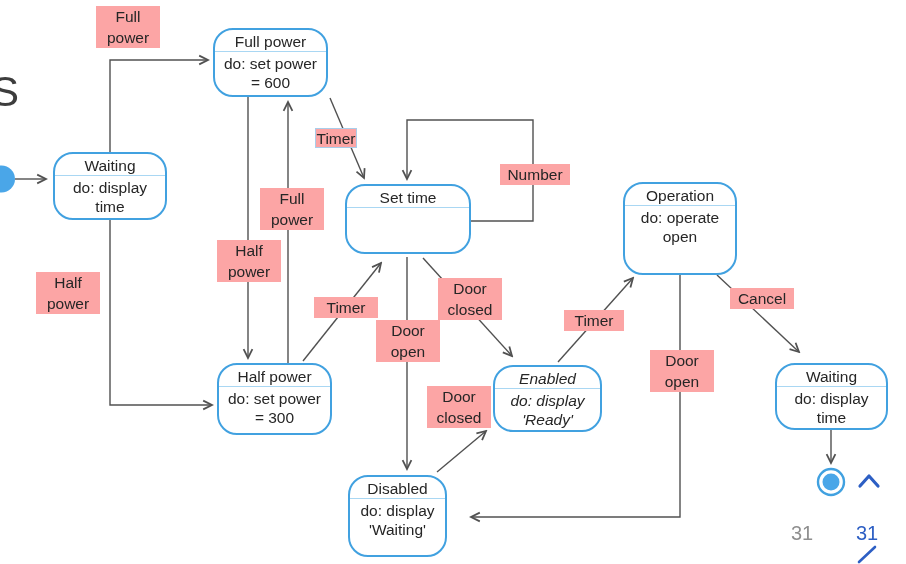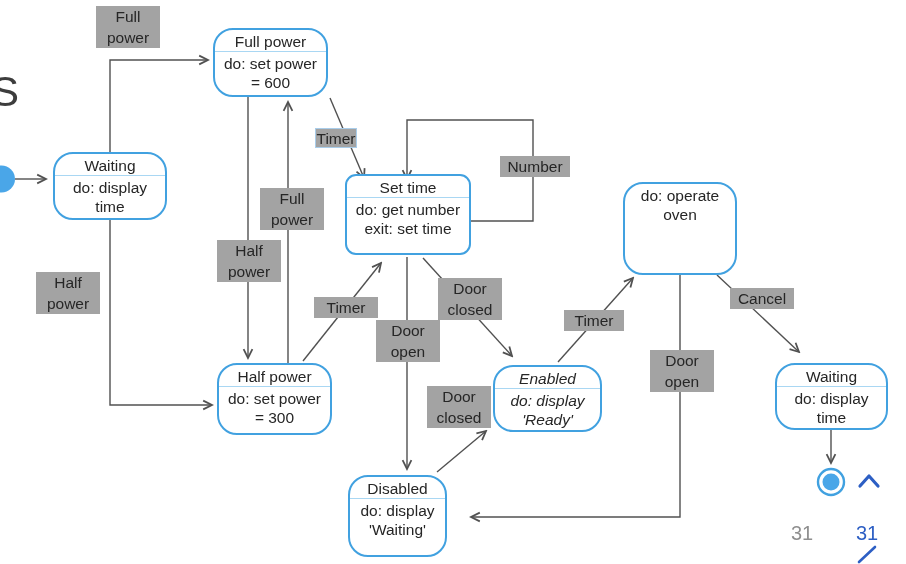--- a/index.html
+++ b/index.html
@@ -6,21 +6,21 @@
   body{width:906px;height:564px;overflow:hidden;background:#ffffff;position:relative;
        font-family:"Liberation Sans","DejaVu Sans",sans-serif;color:#262626;}
   #stage{position:absolute;left:0;top:0;width:906px;height:564px;}
   svg.layer{position:absolute;left:0;top:0;}
   .state{position:absolute;background:#ffffff;border:2px solid #41a1e0;border-radius:20px;
          box-sizing:border-box;text-align:center;font-size:15.5px;overflow:hidden;}
   .state-title{line-height:20px;padding-top:2px;height:22px;border-bottom:1.5px solid #a9d7f3;
                box-sizing:border-box;white-space:pre-line;}
   .state-body{line-height:19px;padding-top:2px;white-space:pre-line;}
   .edge-label{position:absolute;text-align:center;font-size:15.5px;line-height:21px;
-              white-space:pre-line;background:#a3a3a3;}
+              white-space:pre-line;background:#fca5a5;}
   .selected-box{border:1px solid #a9cdea;line-height:19px;height:20px;box-sizing:border-box;}
   .title-fragment{position:absolute;left:-9px;top:68px;font-size:42px;color:#3d3d3d;
                   background:transparent;}
   .pagenum{position:absolute;font-size:20px;line-height:24px;}
   .pagenum.gray{color:#8f8f8f;}
   .pagenum.blue{color:#2d5fc4;}
 </style>
 </head>
 <body>
 
@@ -59,61 +59,60 @@
   <div class="state" style="left:53px;top:152px;width:114px;height:68px;">
     <div class="state-title">Waiting</div>
     <div class="state-body">do: display
 time</div>
   </div>
   <div class="state" style="left:213px;top:28px;width:115px;height:69px;">
     <div class="state-title">Full power</div>
     <div class="state-body">do: set power
 = 600</div>
   </div>
-  <div class="state" style="left:345px;top:174px;width:126px;height:81px;border-radius:11px;">
+  <div class="state" style="left:345px;top:184px;width:126px;height:70px;">
     <div class="state-title">Set time</div>
-    <div class="state-body">do: get number
-exit: set time</div>
   </div>
   <div class="state" style="left:217px;top:363px;width:115px;height:72px;">
     <div class="state-title">Half power</div>
     <div class="state-body">do: set power
 = 300</div>
   </div>
   <div class="state" style="left:493px;top:365px;width:109px;height:67px;font-style:italic;">
     <div class="state-title">Enabled</div>
     <div class="state-body">do: display
 'Ready'</div>
   </div>
   <div class="state" style="left:348px;top:475px;width:99px;height:82px;">
     <div class="state-title">Disabled</div>
     <div class="state-body">do: display
 'Waiting'</div>
   </div>
   <div class="state" style="left:623px;top:182px;width:114px;height:93px;">
+    <div class="state-title">Operation</div>
     <div class="state-body">do: operate
-oven</div>
+open</div>
   </div>
   <div class="state" style="left:775px;top:363px;width:113px;height:67px;">
     <div class="state-title">Waiting</div>
     <div class="state-body">do: display
 time</div>
   </div>
 
   <div class="edge-label" style="left:96px;top:6px;width:64px;">Full
 power</div>
   <div class="edge-label" style="left:36px;top:272px;width:64px;">Half
 power</div>
   <div class="edge-label" style="left:260px;top:188px;width:64px;">Full
 power</div>
   <div class="edge-label" style="left:217px;top:240px;width:64px;">Half
 power</div>
   <div class="edge-label selected-box" style="left:315px;top:128px;width:42px;">Timer</div>
   <div class="edge-label" style="left:314px;top:297px;width:64px;">Timer</div>
-  <div class="edge-label" style="left:500px;top:156px;width:70px;">Number</div>
+  <div class="edge-label" style="left:500px;top:164px;width:70px;">Number</div>
   <div class="edge-label" style="left:438px;top:278px;width:64px;">Door
 closed</div>
   <div class="edge-label" style="left:376px;top:320px;width:64px;">Door
 open</div>
   <div class="edge-label" style="left:427px;top:386px;width:64px;">Door
 closed</div>
   <div class="edge-label" style="left:564px;top:310px;width:60px;">Timer</div>
   <div class="edge-label" style="left:650px;top:350px;width:64px;">Door
 open</div>
   <div class="edge-label" style="left:730px;top:288px;width:64px;">Cancel</div>

